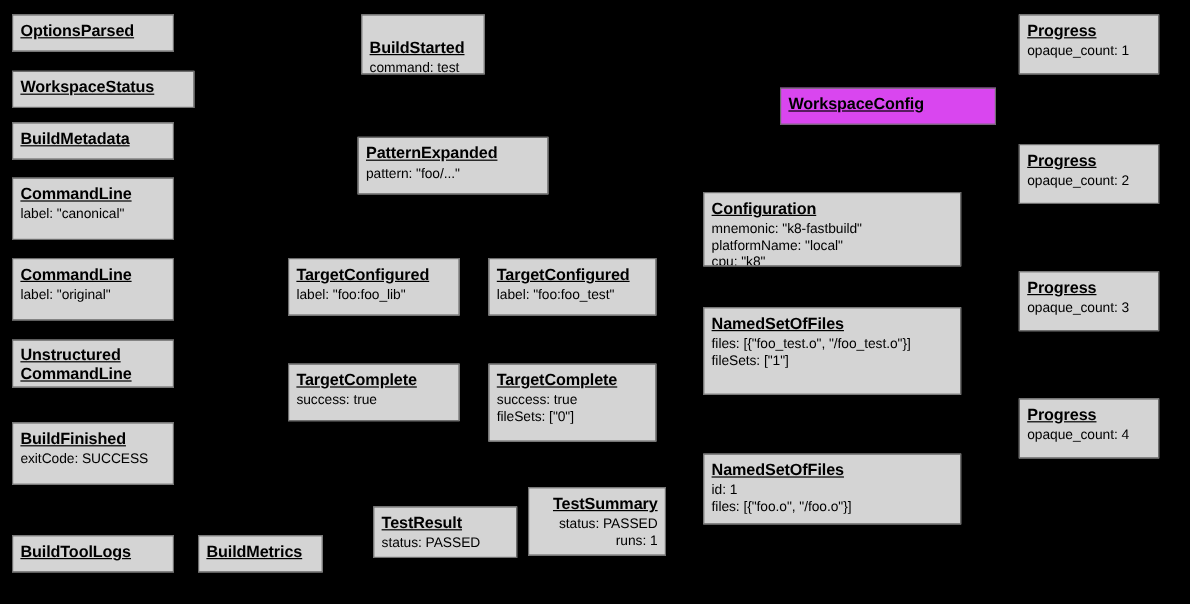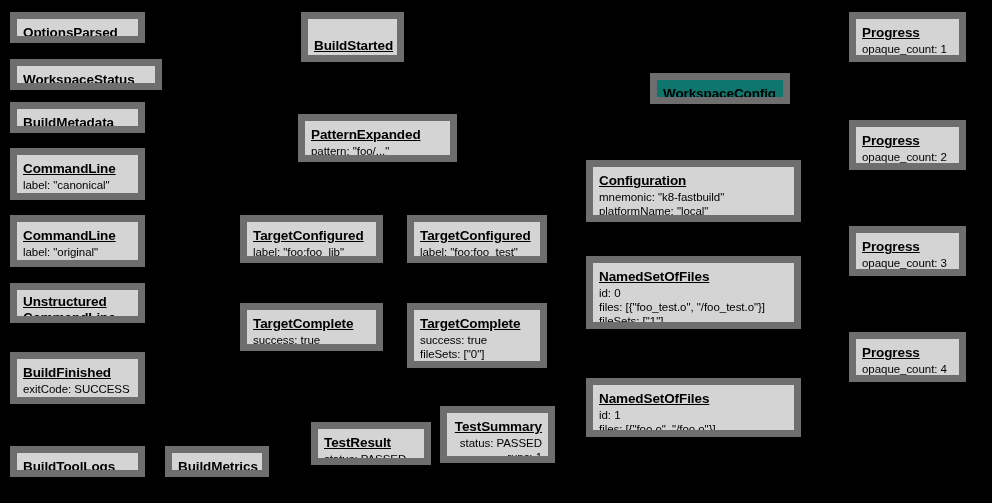--- a/index.html
+++ b/index.html
@@ -12,21 +12,21 @@
     width: 992px;
     height: 503px;
     background: #000000;
     overflow: hidden;
     font-family: "Liberation Sans", sans-serif;
   }
   .node {
     position: absolute;
     box-sizing: border-box;
     background: #d4d4d4;
-    border: 7px solid #f97316;
+    border: 1px solid #f97316;
     padding: 4px 6px 3px 6px;
     overflow: hidden;
   }
   .node-title {
     display: inline-block;
     font-size: 13.5px;
     font-weight: bold;
     line-height: 16px;
     color: #000000;
     text-decoration: underline;
@@ -86,28 +86,27 @@
         <div class="node-field" style="color: rgb(0, 0, 0);">success: true</div>
         <div class="node-field" style="color: rgb(0, 0, 0);">fileSets: ["0"]</div>
       </div></div>
     <div class="node" style="left: 311px; top: 422px; width: 120px; height: 43px; background: rgb(212, 212, 212); border-color: rgb(110, 110, 110);"><div class="node-title" style="color: rgb(0, 0, 0);">TestResult</div><div class="node-fields">
         <div class="node-field" style="color: rgb(0, 0, 0);">status: PASSED</div>
       </div></div>
     <div class="node" style="left: 440px; top: 406px; width: 115px; height: 57px; background: rgb(212, 212, 212); border-color: rgb(110, 110, 110); text-align: right;"><div class="node-title" style="color: rgb(0, 0, 0);">TestSummary</div><div class="node-fields">
         <div class="node-field" style="color: rgb(0, 0, 0);">status: PASSED</div>
         <div class="node-field" style="color: rgb(0, 0, 0);">runs: 1</div>
       </div></div>
-    <div class="node" style="left: 650px; top: 73px; width: 140px; height: 31px; background: #0f766e; border-color: rgb(110, 110, 110);"><div class="node-title" style="color: rgb(0, 0, 0);">WorkspaceConfig</div></div>
+    <div class="node" style="left: 650px; top: 73px; width: 180px; height: 31px; background: #d946ef; border-color: rgb(110, 110, 110);"><div class="node-title" style="color: rgb(0, 0, 0);">WorkspaceConfig</div></div>
     <div class="node" style="left: 586px; top: 160px; width: 215px; height: 62px; background: rgb(212, 212, 212); border-color: rgb(110, 110, 110);"><div class="node-title" style="color: rgb(0, 0, 0);">Configuration</div><div class="node-fields">
         <div class="node-field" style="color: rgb(0, 0, 0);">mnemonic: "k8-fastbuild"</div>
         <div class="node-field" style="color: rgb(0, 0, 0);">platformName: "local"</div>
         <div class="node-field" style="color: rgb(0, 0, 0);">cpu: "k8"</div>
       </div></div>
     <div class="node" style="left: 586px; top: 256px; width: 215px; height: 73px; background: rgb(212, 212, 212); border-color: rgb(110, 110, 110);"><div class="node-title" style="color: rgb(0, 0, 0);">NamedSetOfFiles</div><div class="node-fields">
-        <div class="node-field" style="color: rgb(0, 0, 0);">id: 0</div>
         <div class="node-field" style="color: rgb(0, 0, 0);">files: [{"foo_test.o", "/foo_test.o"}]</div>
         <div class="node-field" style="color: rgb(0, 0, 0);">fileSets: ["1"]</div>
       </div></div>
     <div class="node" style="left: 586px; top: 378px; width: 215px; height: 59px; background: rgb(212, 212, 212); border-color: rgb(110, 110, 110);"><div class="node-title" style="color: rgb(0, 0, 0);">NamedSetOfFiles</div><div class="node-fields">
         <div class="node-field" style="color: rgb(0, 0, 0);">id: 1</div>
         <div class="node-field" style="color: rgb(0, 0, 0);">files: [{"foo.o", "/foo.o"}]</div>
       </div></div>
     <div class="node" style="left: 849px; top: 12px; width: 117px; height: 50px; background: rgb(212, 212, 212); border-color: rgb(110, 110, 110);"><div class="node-title" style="color: rgb(0, 0, 0);">Progress</div><div class="node-fields">
         <div class="node-field" style="color: rgb(0, 0, 0);">opaque_count: 1</div>
       </div></div>

